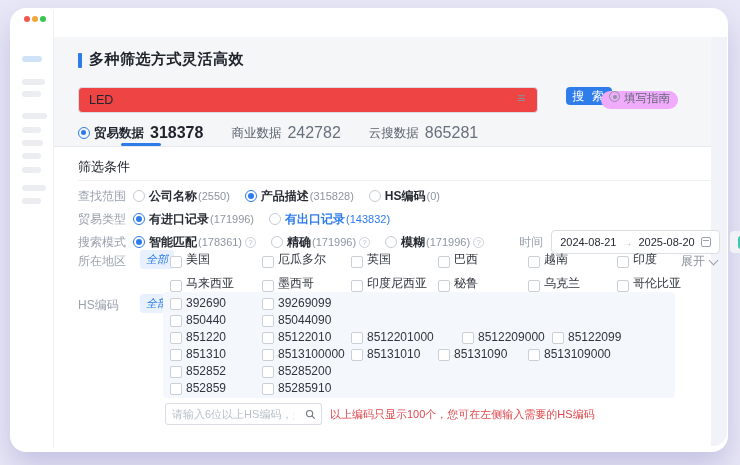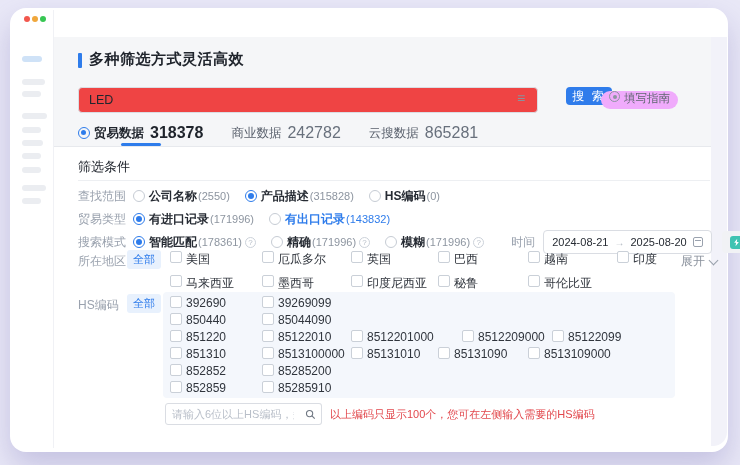--- a/index.html
+++ b/index.html
@@ -46,35 +46,35 @@
   .flabel{width:55px;flex:none;color:#9aa2ae;font-size:12px;}
   .opt{display:flex;align-items:center;margin-right:15px;cursor:pointer;}
   .radio{width:12px;height:12px;border:1px solid #c6ccd4;border-radius:50%;background:#fff;margin-right:4px;flex:none;box-sizing:border-box;position:relative;}
   .radio.on{border-color:#2e7ceb;}
   .radio.on::after{content:'';position:absolute;left:2px;top:2px;width:6px;height:6px;border-radius:50%;background:#2e7ceb;}
   .opt .t{font-weight:bold;color:#262b33;}
   .opt .c{color:#8d95a0;font-size:11px;margin-left:1px;}
   .opt.link .t,.opt.link .c{color:#2e7ceb;}
   .info-icon{width:11px;height:11px;border:1px solid #ccd2da;border-radius:50%;margin-left:3px;color:#b6bdc7;
     font-size:8px;line-height:9px;text-align:center;box-sizing:border-box;flex:none;}
-  .time-label{color:#9aa2ae;margin:0 8px 0 12px;}
+  .time-label{color:#9aa2ae;margin:0 8px 0 20px;}
   .date-input{display:flex;align-items:center;gap:6px;border:1px solid #dadde3;border-radius:4px;background:#fff;
     height:22px;padding:0 8px;font-size:11px;color:#262b33;cursor:pointer;}
   .arrow{color:#b3bac3;font-size:10px;}
   .cal-icon{width:10px;height:10px;border:1px solid #9aa2ae;border-radius:2px;box-sizing:border-box;position:relative;}
   .cal-icon::after{content:'';position:absolute;left:1px;top:2px;width:6px;height:1px;background:#9aa2ae;}
   .quick{display:flex;align-items:center;gap:5px;background:#f1f2f5;border-radius:4px;height:22px;padding:0 8px;
     margin-left:10px;font-size:12px;color:#262b33;cursor:pointer;}
   .quick-icon{width:13px;height:13px;background:#3fc3b2;border-radius:3px;display:flex;align-items:center;justify-content:center;flex:none;}
 
   .row-label{position:absolute;left:78px;font-size:12px;color:#9aa2ae;}
-  .pill{position:absolute;left:127px;background:#e8f1fd;color:#2e7ceb;font-size:11px;padding:2px 6px;border-radius:3px;cursor:pointer;}
+  .pill{position:absolute;left:140px;background:#e8f1fd;color:#2e7ceb;font-size:11px;padding:2px 6px;border-radius:3px;cursor:pointer;font-style:italic;}
   .region-grid{position:absolute;left:170px;top:251px;display:grid;grid-template-columns:92px 89px 87px 90px 89px 70px;
     row-gap:7px;font-size:12px;color:#30353d;}
-  .cell{display:flex;align-items:flex-start;gap:4px;cursor:pointer;white-space:nowrap;}
+  .cell{display:flex;align-items:flex-end;gap:4px;cursor:pointer;white-space:nowrap;}
   .checkbox{width:12px;height:12px;border:1px solid #cad0d8;border-radius:2px;background:#fff;box-sizing:border-box;flex:none;}
   .expand{position:absolute;left:681px;top:253px;display:flex;align-items:center;gap:5px;font-size:12px;color:#8a919c;cursor:pointer;}
   .chevron{width:6px;height:6px;border-right:1.5px solid #98a0ab;border-bottom:1.5px solid #98a0ab;transform:rotate(45deg);margin-top:-3px;}
 
   .hs-panel{position:absolute;left:163px;top:292px;width:512px;height:106px;background:#f4f7fc;border-radius:4px;}
   .hs-grid{position:absolute;left:170px;top:297px;display:flex;flex-direction:column;gap:5px;font-size:12px;color:#30353d;}
   .hs-row{display:flex;height:12px;align-items:center;}
   .hs-cell .lbl{font-weight:500;}
 
   .hs-input{position:absolute;left:165px;top:403px;width:136px;height:22px;box-sizing:border-box;border:1px solid #dadde3;
@@ -251,20 +251,24 @@
       <span class="cell">
         <span class="checkbox"></span>
         <span>印度尼西亚</span>
       </span>
       <span class="cell">
         <span class="checkbox"></span>
         <span>秘鲁</span>
       </span>
       <span class="cell">
         <span class="checkbox"></span>
+        <span>乌克兰</span>
+      </span>
+      <span class="cell">
+        <span class="checkbox"></span>
         <span>哥伦比亚</span>
       </span>
     </div>
   <div class="expand">
     <span>展开</span>
     <span class="chevron"></span>
   </div>
 
   <div class="row-label" style="top:297px">HS编码</div>
   <div class="pill" style="top:294px">全部</div>

